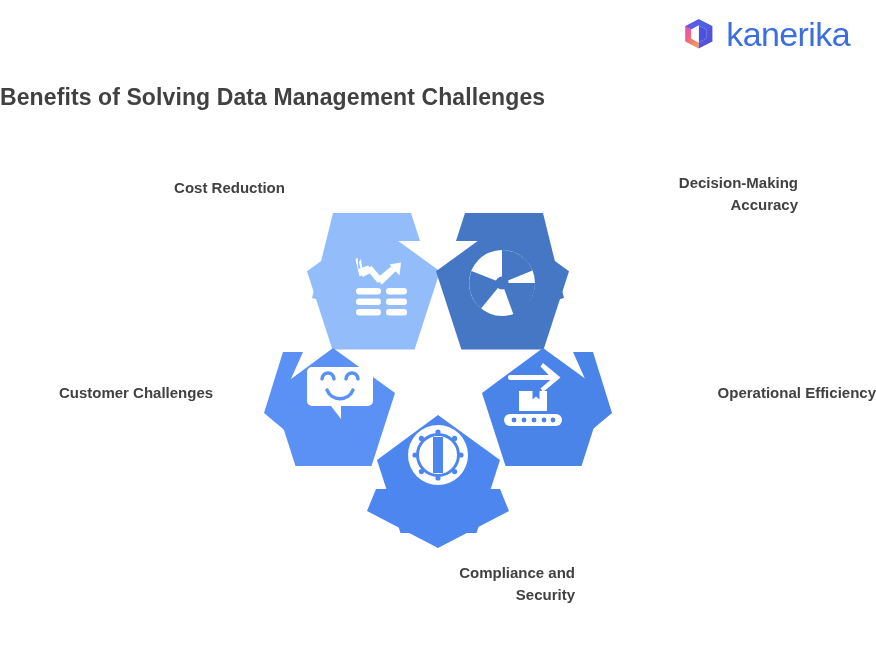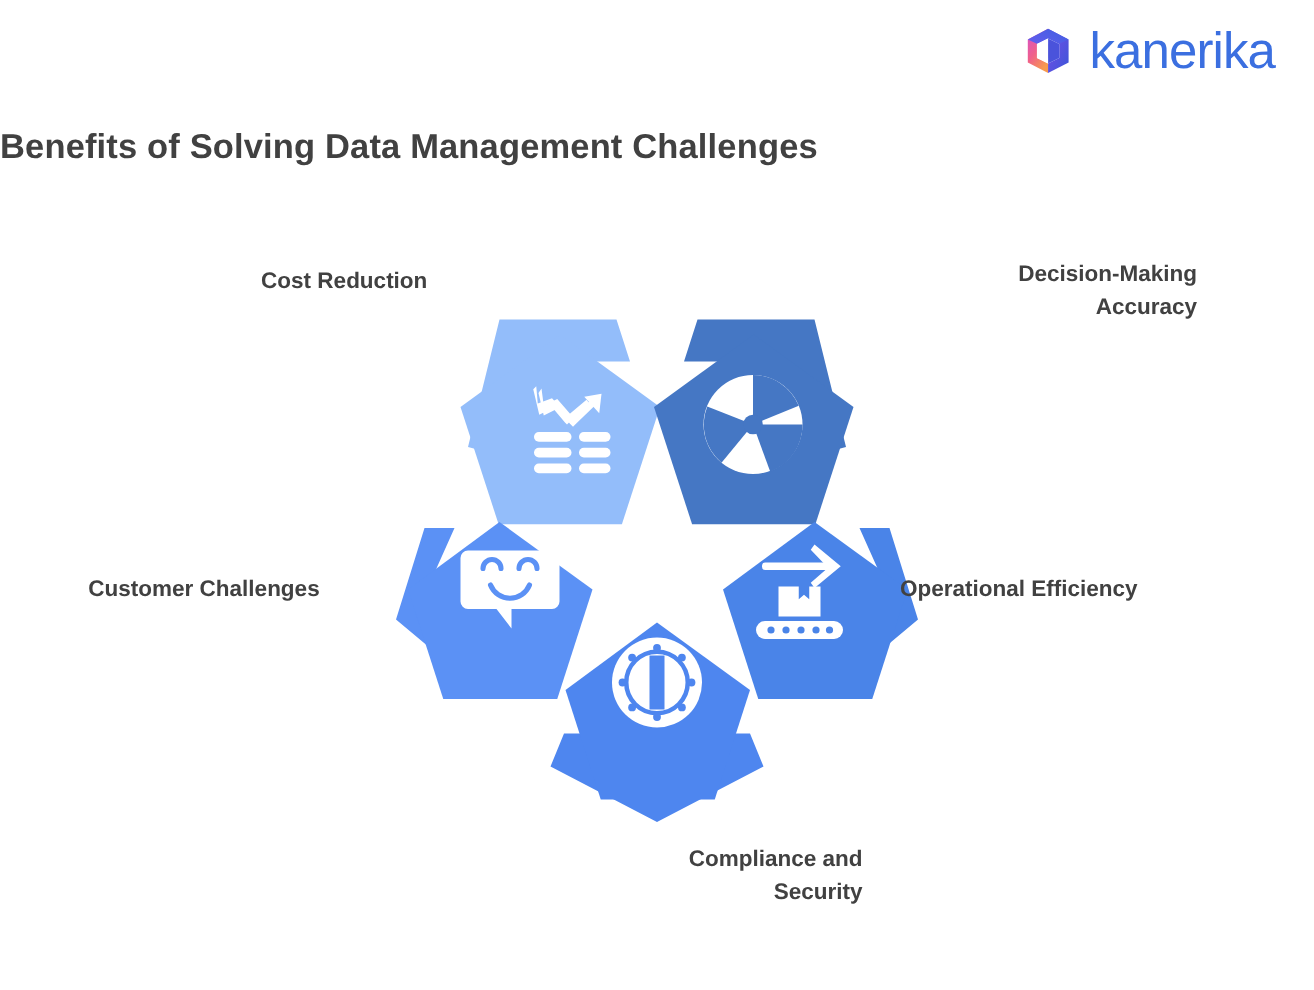--- a/index.html
+++ b/index.html
@@ -84,24 +84,24 @@
     width: 265px;
     text-align: right;
   }
   .label-customer-experiences {
     left: 8px;
     top: 382px;
     width: 256px;
     text-align: center;
   }
   .label-operational-efficiency {
-    left: 600px;
+    left: 620px;
     top: 382px;
     width: 256px;
-    text-align: left;
+    text-align: right;
   }
   .label-compliance-security {
     left: 310px;
     top: 562px;
     width: 265px;
     text-align: right;
   }
 </style>
 </head>
 <body>

